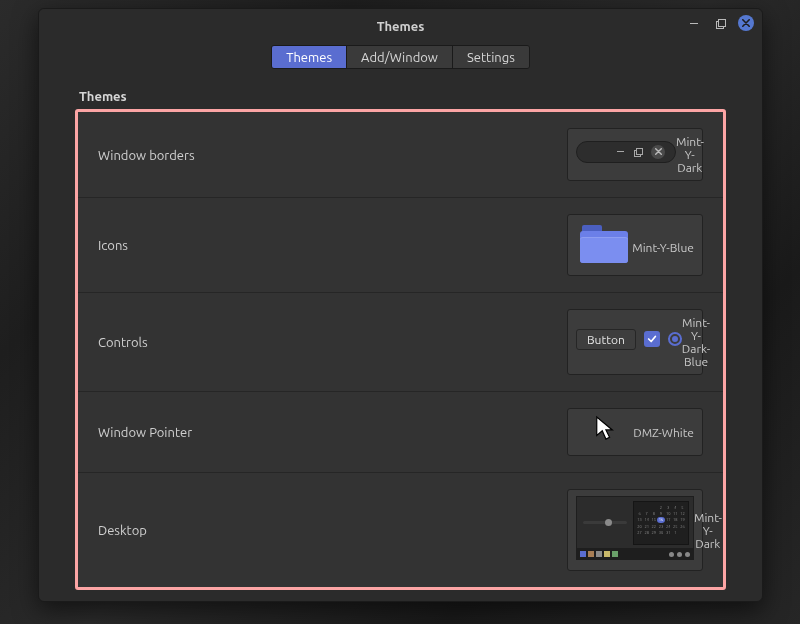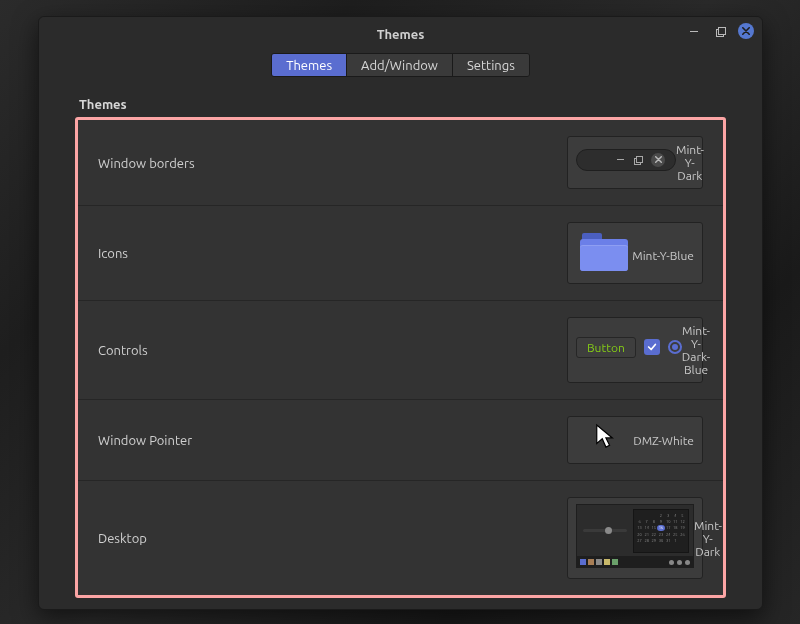--- a/index.html
+++ b/index.html
@@ -3,21 +3,21 @@
 <meta charset="utf-8">
 <style>
   * { box-sizing: border-box; margin: 0; padding: 0; font-family: Ubuntu, "Segoe UI", Arial, sans-serif; }
   body {
     width: 800px; height: 624px; overflow: hidden;
     background:
       linear-gradient(135deg, #2b2b2b 0%, #1e1e1e 25%, #2a2a2a 50%, #1a1a1a 75%, #262626 100%);
     position: relative;
   }
   .window {
-    position: absolute; left: 38px; top: 16px; width: 725px; height: 594px;
+    position: absolute; left: 38px; top: 8px; width: 725px; height: 594px;
     background: #2b2b2b; border: 1px solid #1a1a1a; border-radius: 6px;
     box-shadow: 0 8px 24px rgba(0,0,0,0.55);
     display: flex; flex-direction: column;
   }
   .titlebar {
     height: 34px; display:flex; align-items:center; justify-content:center;
     position: relative; color:#cfcfcf; font-size:13px; font-weight:600;
     border-top-left-radius:6px; border-top-right-radius:6px;
     background: #2b2b2b;
   }
@@ -105,21 +105,21 @@
   }
   .folder .front-piece {
     position:absolute; top:12px; left:0; right:0; bottom:0;
     background:#7b8ef0; border-radius:3px;
     box-shadow: inset 0 1px 0 rgba(255,255,255,0.15);
   }
 
   
   .ctrl-row { display:flex; align-items:center; gap:8px; }
   .ctrl-button {
-    font-size:12px; color:#84cc16; background:#3e3e3e; border:1px solid #262626; border-radius:3px;
+    font-size:12px; color:#e5e5e5; background:#3e3e3e; border:1px solid #262626; border-radius:3px;
     padding:3px 10px;
   }
   .ctrl-check {
     width:16px; height:16px; border-radius:3px; background:#5a6dd0;
     display:flex; align-items:center; justify-content:center;
   }
   .ctrl-check svg{ width:10px; height:10px; }
   .ctrl-radio {
     width:14px; height:14px; border-radius:50%; border:2px solid #5a6dd0;
     display:flex; align-items:center; justify-content:center;

